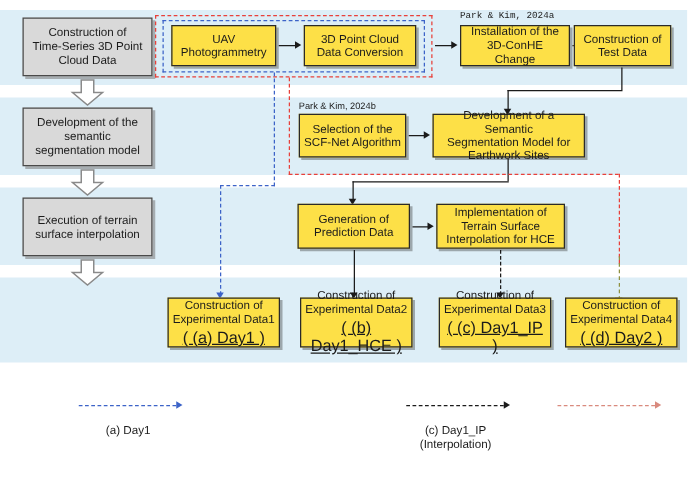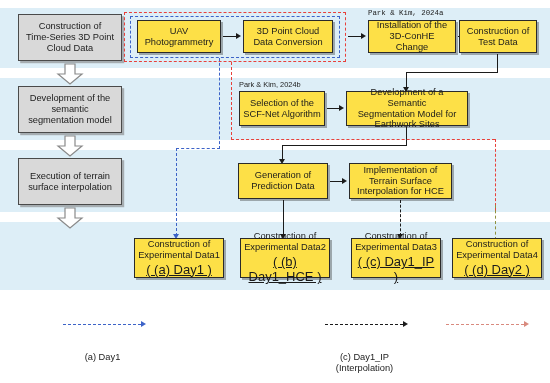--- a/index.html
+++ b/index.html
@@ -95,21 +95,21 @@
   .legend-line .seg{position:absolute;top:4px;left:0;width:78px;height:0;}
   .seg.dash-blue{border-top:1.8px dashed #3c63c8;}
   .seg.solid-black{border-top:1.5px solid #1b1b1b;}
   .seg.dash-black{border-top:1.8px dashed #1b1b1b;}
   .seg.dash-red{border-top:1.8px dashed #d98a7e;}
   .legend-line .tip{position:absolute;top:0.5px;width:0;height:0;}
   .tip.blue{left:78px;border-top:3.4px solid transparent;border-bottom:3.4px solid transparent;border-left:5.4px solid #3c63c8;}
   .tip.black{left:78px;border-top:3.4px solid transparent;border-bottom:3.4px solid transparent;border-left:5.4px solid #1b1b1b;}
   .tip.red{left:78px;border-top:3.4px solid transparent;border-bottom:3.4px solid transparent;border-left:5.4px solid #d98a7e;}
   .legend-label{
-    font-size:9.3px;color:#1b1b1b;line-height:1.2;margin-top:22px;
+    font-size:9.3px;color:#1b1b1b;line-height:1.2;margin-top:9px;
     white-space:pre-line;
   }
 </style>
 </head>
 <body>
 
 <div id="stage">
 
   <div class="band" id="band1"></div>
   <div class="band" id="band2"></div>

